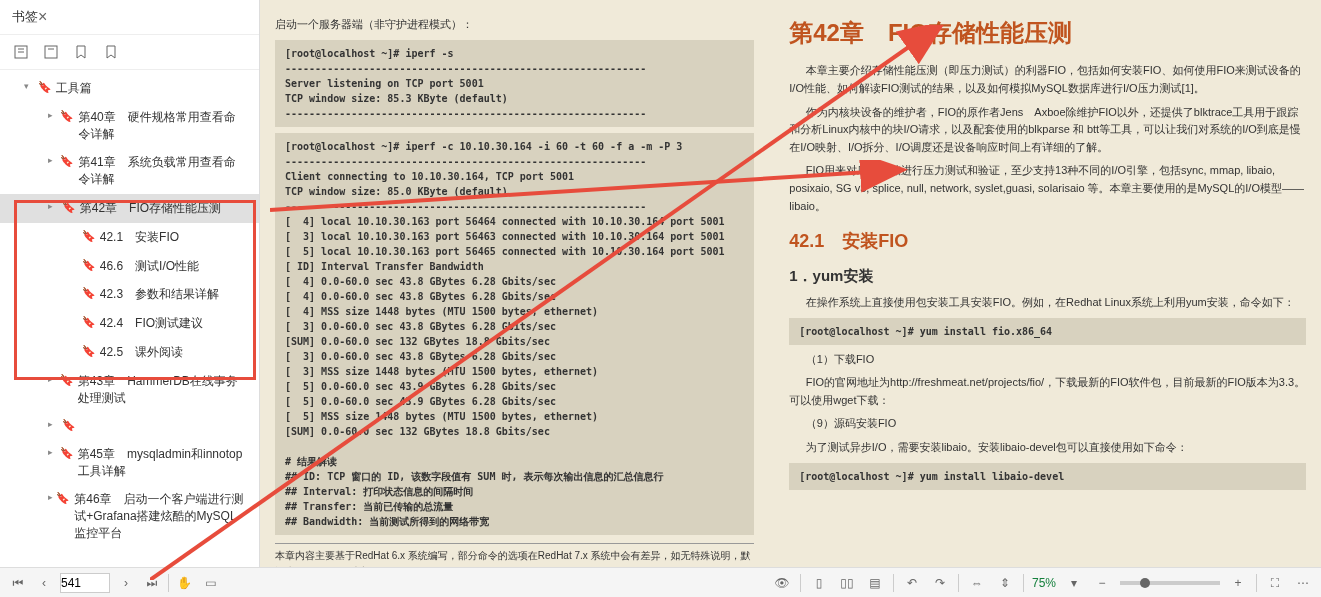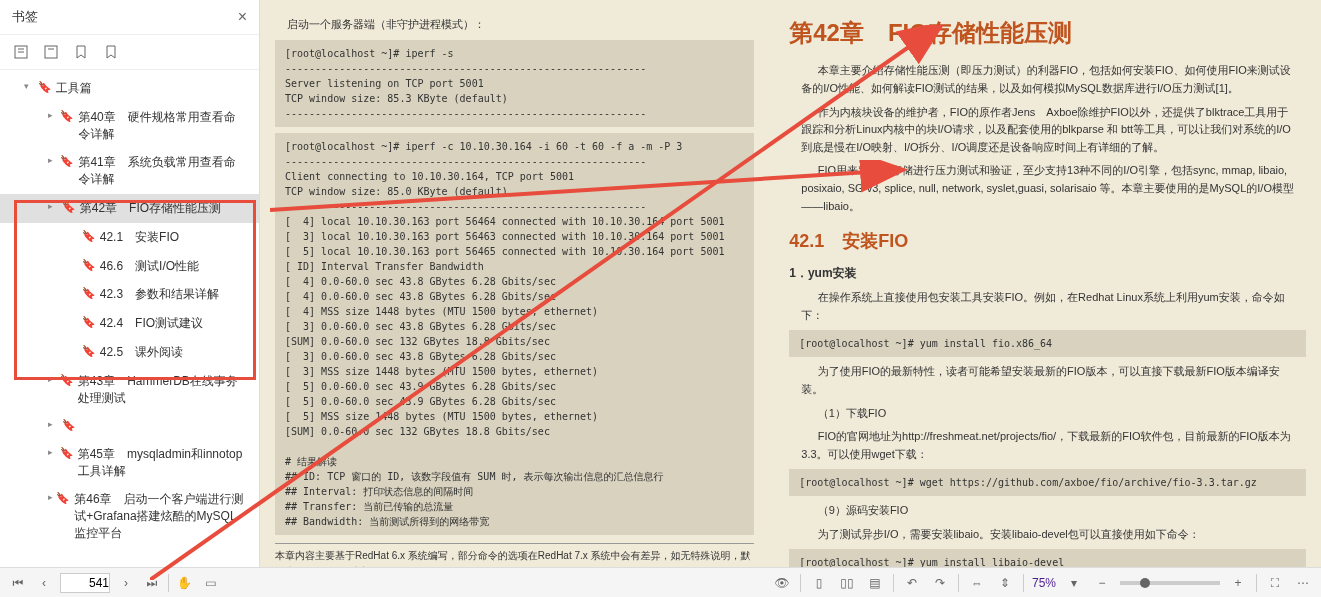--- a/index.html
+++ b/index.html
@@ -1,47 +1,47 @@
 <!DOCTYPE html>
 <html><head>
 <meta charset="utf-8">
 <style>
 * { box-sizing: border-box; margin: 0; padding: 0; }
 body { font-family: "Microsoft YaHei", Arial, sans-serif; font-size: 12px; background: #f5f5f5; width: 1321px; height: 597px; overflow: hidden; position: relative; }
 .container { display: flex; height: 567px; }
 .sidebar { width: 260px; background: #fff; border-right: 1px solid #ddd; display: flex; flex-direction: column; }
-.sidebar-header { display: flex; justify-content: space-between; align-items: center; padding: 8px 12px; border-bottom: 1px solid #eee; }
+.sidebar-header { display: flex; align-items: center; padding: 8px 12px; border-bottom: 1px solid #eee; }
 .sidebar-title { font-size: 13px; color: #333; }
 .close-x { font-size: 16px; color: #666; cursor: pointer; }
 .sidebar-icons { display: flex; gap: 12px; padding: 8px 12px; border-bottom: 1px solid #eee; }
 .sidebar-icons span { width: 18px; height: 18px; display: inline-flex; align-items: center; justify-content: center; color: #666; }
 .tree { flex: 1; overflow-y: auto; padding: 4px 0; }
 .tree-item { padding: 6px 12px 6px 20px; cursor: pointer; color: #333; font-size: 12px; line-height: 1.4; display: flex; align-items: flex-start; gap: 4px; }
 .tree-item.level-1 { padding-left: 24px; }
 .tree-item.level-2 { padding-left: 48px; }
 .tree-item.level-3 { padding-left: 68px; }
 .tree-item.selected { background: #e0e0e0; }
 .tree-item .arrow { width: 10px; display: inline-block; color: #888; font-size: 9px; }
 .tree-item .bookmark-ico { color: #888; font-size: 11px; }
 .red-box { position: absolute; border: 3px solid #e74c3c; pointer-events: none; z-index: 100; }
 .content { flex: 1; display: flex; background: #e8e4d8; position: relative; overflow: hidden; }
 .page { background: #f0ead9; padding: 10px 15px; font-size: 11px; color: #333; line-height: 1.6; }
 .page-left { width: 48%; }
 .page-right { width: 52%; padding-left: 20px; }
-.code-block { background: #d8d2bf; padding: 6px 10px; font-family: "Consolas", monospace; font-size: 10px; color: #333; margin: 6px 0; white-space: pre-wrap; line-height: 1.5; }
+.code-block { background: #d8d2bf; padding: 6px 10px; font-family: "Consolas", monospace; font-size: 10px; color: #333; margin: 6px 0; white-space: pre-wrap; line-height: 1.5; font-weight: bold; }
 .chapter-title { color: #c0541f; font-size: 24px; font-weight: bold; margin: 4px 0 10px 0; }
 .section-title { color: #c0541f; font-size: 18px; font-weight: bold; margin: 12px 0 8px 0; }
-.sub-title { font-weight: bold; margin: 8px 0 4px 0; font-size: 12px; }
-.para { margin: 6px 12px; font-size: 11px; text-indent: 1.5em; }
+.sub-title { font-weight: bold; margin: 8px 0 4px 0; font-size: 15px; }
+.para { margin: 6px 0; font-size: 11px; text-indent: 1.5em; }
 .arrow-red { position: absolute; z-index: 90; pointer-events: none; }
 .bottom-bar { position: absolute; bottom: 0; left: 0; right: 0; height: 30px; background: #f5f5f5; border-top: 1px solid #ddd; display: flex; align-items: center; padding: 0 8px; gap: 6px; }
 .nav-btn { width: 20px; height: 20px; display: inline-flex; align-items: center; justify-content: center; color: #666; cursor: pointer; font-size: 12px; }
-.page-input { width: 50px; height: 20px; text-align: right; border: 1px solid #ccc; font-size: 12px; }
+.page-input { width: 50px; height: 20px; text-align: left; border: 1px solid #ccc; font-size: 12px; }
 .bottom-right { margin-left: auto; display: flex; align-items: center; gap: 8px; }
-.zoom-txt { font-size: 12px; color: #4c1d95; }
+.zoom-txt { font-size: 12px; color: #15803d; }
 .slider { width: 100px; height: 4px; background: #ccc; position: relative; }
 .slider-thumb { position: absolute; width: 10px; height: 10px; background: #666; border-radius: 50%; top: -3px; left: 20px; }
 .divider { width: 1px; height: 18px; background: #ccc; }
 svg.icon { width: 16px; height: 16px; }
 </style>
 </head>
 <body>
 
 <div class="container">
   <div class="sidebar">
@@ -182,24 +182,22 @@
     </div>
     <div class="page page-right">
       <div class="chapter-title">第42章　FIO存储性能压测</div>
       <div class="para">本章主要介绍存储性能压测（即压力测试）的利器FIO，包括如何安装FIO、如何使用FIO来测试设备的I/O性能、如何解读FIO测试的结果，以及如何模拟MySQL数据库进行I/O压力测试[1]。</div>
       <div class="para">作为内核块设备的维护者，FIO的原作者Jens　Axboe除维护FIO以外，还提供了blktrace工具用于跟踪和分析Linux内核中的块I/O请求，以及配套使用的blkparse 和 btt等工具，可以让我们对系统的I/O到底是慢在I/O映射、I/O拆分、I/O调度还是设备响应时间上有详细的了解。</div>
       <div class="para">FIO用来对底层存储进行压力测试和验证，至少支持13种不同的I/O引擎，包括sync, mmap, libaio, posixaio, SG v3, splice, null, network, syslet,guasi, solarisaio 等。本章主要使用的是MySQL的I/O模型——libaio。</div>
       <div class="section-title">42.1　安装FIO</div>
       <div class="sub-title">1．yum安装</div>
       <div class="para">在操作系统上直接使用包安装工具安装FIO。例如，在Redhat Linux系统上利用yum安装，命令如下：</div>
       <div class="code-block">[root@localhost ~]# yum install fio.x86_64</div>
-      <div class="para">为了使用FIO的最新特性，读者可能希望安装最新的FIO版本，可以直接下载最新FIO版本编译安装。</div>
       <div class="para" style="text-indent:1.5em">（1）下载FIO</div>
       <div class="para">FIO的官网地址为http://freshmeat.net/projects/fio/，下载最新的FIO软件包，目前最新的FIO版本为3.3。可以使用wget下载：</div>
-      <div class="code-block">[root@localhost ~]# wget https://github.com/axboe/fio/archive/fio-3.3.tar.gz</div>
       <div class="para" style="text-indent:1.5em">（9）源码安装FIO</div>
       <div class="para">为了测试异步I/O，需要安装libaio。安装libaio-devel包可以直接使用如下命令：</div>
       <div class="code-block">[root@localhost ~]# yum install libaio-devel</div>
 
     </div>
   </div>
 </div>
 
 <div class="red-box" style="left:14px; top:200px; width:242px; height:180px;"></div>
 

